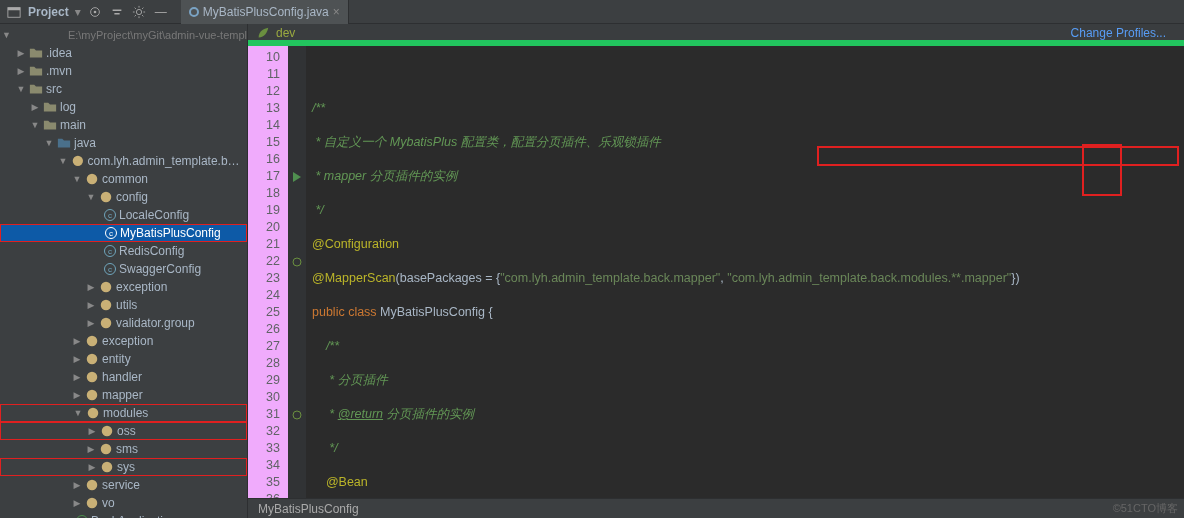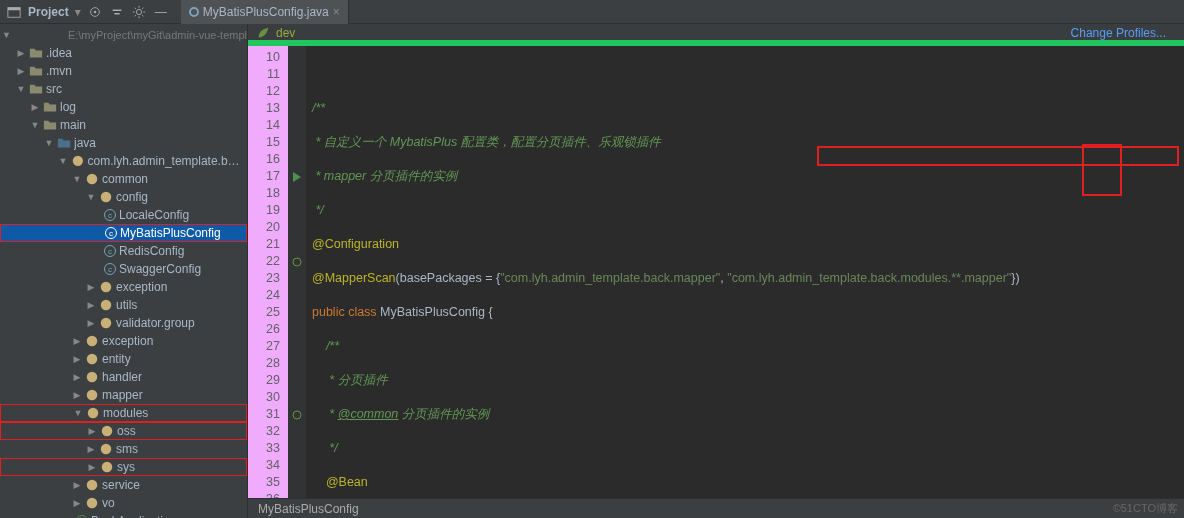--- a/index.html
+++ b/index.html
@@ -418,21 +418,21 @@
 <div class="ln"></div>
 <div class="ln cmd">/**</div>
 <div class="ln cmd"> * 自定义一个 MybatisPlus 配置类，配置分页插件、乐观锁插件</div>
 <div class="ln cmd"> * mapper 分页插件的实例</div>
 <div class="ln cmd"> */</div>
 <div class="ln an">@Configuration</div>
 <div class="ln"><span class="an">@MapperScan</span><span>(basePackages = {</span><span class="st">"com.lyh.admin_template.back.mapper"</span><span>, </span><span class="st">"com.lyh.admin_template.back.modules.**.mapper"</span><span>})</span></div>
 <div class="ln"><span class="kw">public class </span><span class="id">MyBatisPlusConfig </span><span>{</span></div>
 <div class="ln cmd">    /**</div>
 <div class="ln cmd">     * 分页插件</div>
-<div class="ln"><span class="cmd">     * </span><span class="cmd ul">@common</span><span class="cmd"> 分页插件的实例</span></div>
+<div class="ln"><span class="cmd">     * </span><span class="cmd ul">@return</span><span class="cmd"> 分页插件的实例</span></div>
 <div class="ln cmd">     */</div>
 <div class="ln an">    @Bean</div>
 
 
 
 
 
 
 
 

